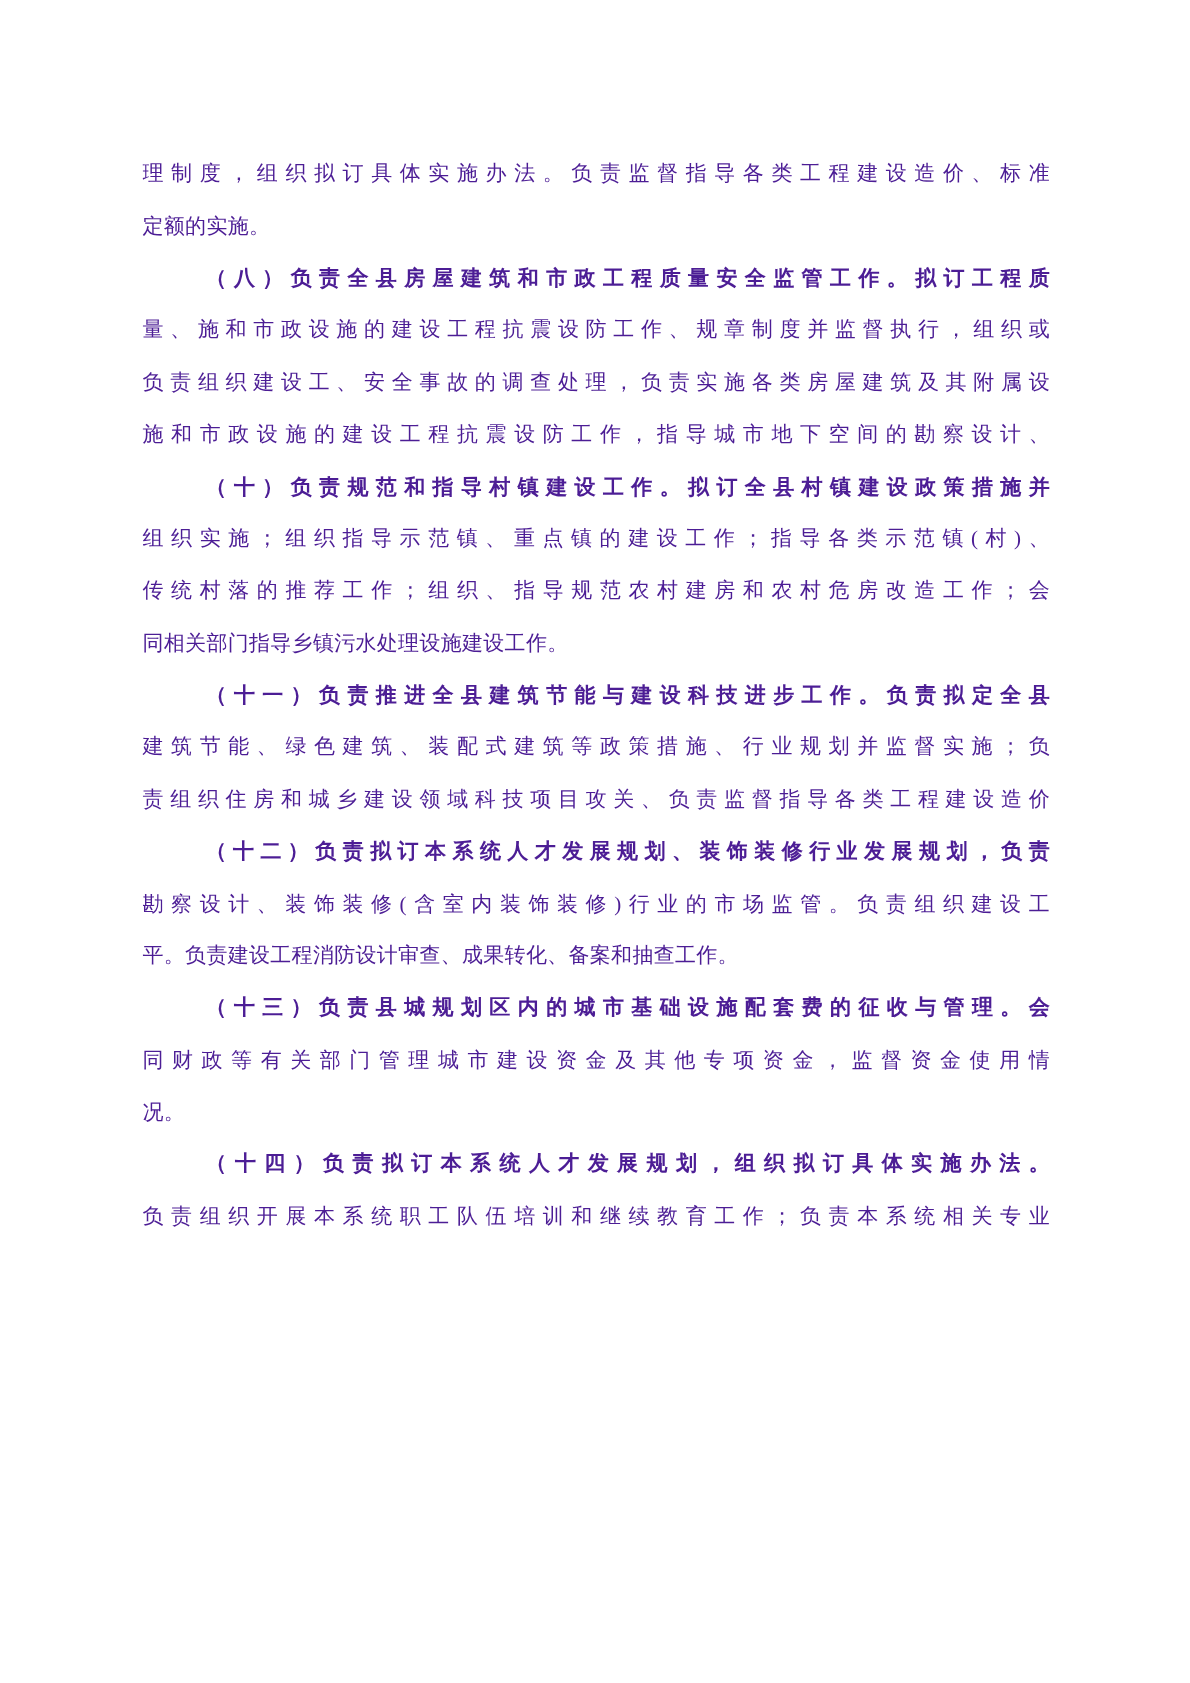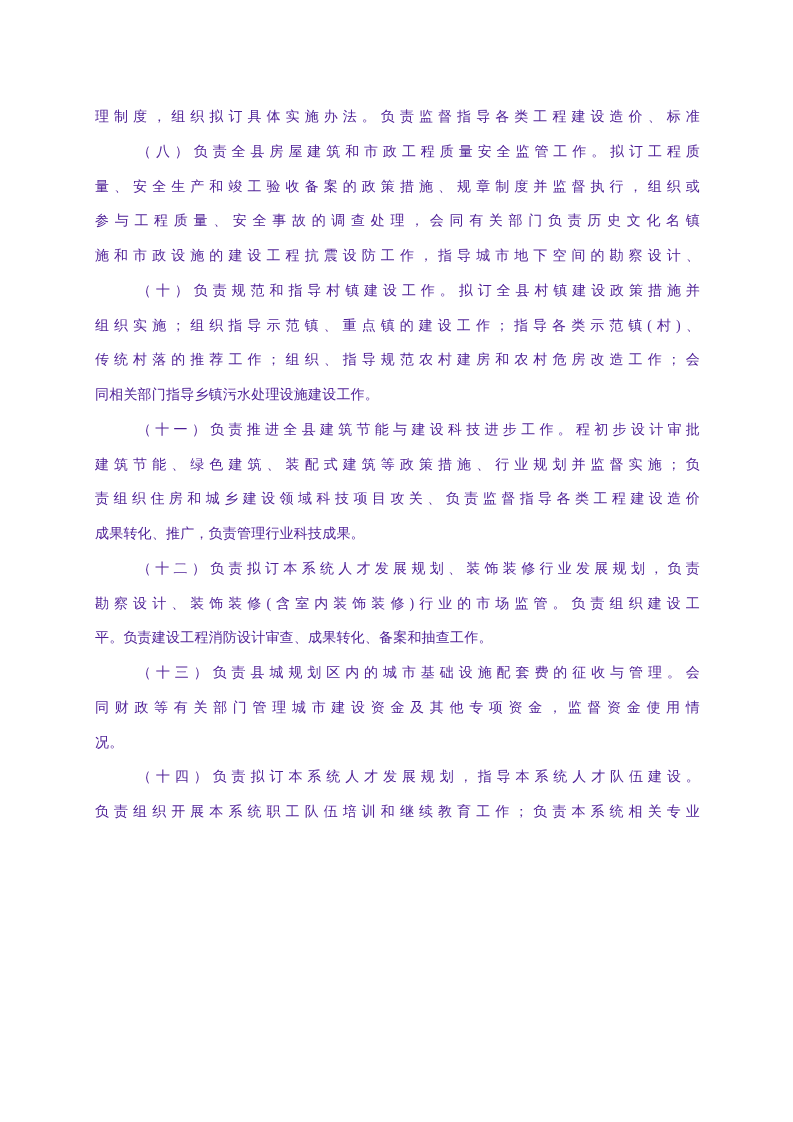--- a/index.html
+++ b/index.html
@@ -31,42 +31,43 @@
     white-space: normal;
     text-align: justify;
     text-align-last: left;
     letter-spacing: 0.2px;
   }
   .line.j {
     text-align-last: justify;
   }
   .line.ind {
     padding-left: 42px;
+    font-weight: bold;
   }
 </style>
 </head>
 <body>
 
 <div class="page">
   <div class="doc">
     <div class="line j">理制度，组织拟订具体实施办法。负责监督指导各类工程建设造价、标准</div>
+    <div class="line">定额的实施。</div>
     <div class="line j ind">（八）负责全县房屋建筑和市政工程质量安全监管工作。拟订工程质</div>
-    <div class="line j">量、安全生产和竣工验收备案的政策措施、规章制度并监督执行，组织或</div>
-    <div class="line j">参与工程质量、安全事故的调查处理，会同有关部门负责历史文化名镇</div>
+    <div class="line j">量、施和市政设施的建设工程抗震设防工作、规章制度并监督执行，组织或</div>
+    <div class="line j">负责组织建设工、安全事故的调查处理，负责实施各类房屋建筑及其附属设</div>
     <div class="line j">施和市政设施的建设工程抗震设防工作，指导城市地下空间的勘察设计、</div>
     <div class="line j ind">（十）负责规范和指导村镇建设工作。拟订全县村镇建设政策措施并</div>
     <div class="line j">组织实施；组织指导示范镇、重点镇的建设工作；指导各类示范镇(村)、</div>
     <div class="line j">传统村落的推荐工作；组织、指导规范农村建房和农村危房改造工作；会</div>
     <div class="line">同相关部门指导乡镇污水处理设施建设工作。</div>
-    <div class="line j ind">（十一）负责推进全县建筑节能与建设科技进步工作。程初步设计审批</div>
+    <div class="line j ind">（十一）负责推进全县建筑节能与建设科技进步工作。负责拟定全县</div>
     <div class="line j">建筑节能、绿色建筑、装配式建筑等政策措施、行业规划并监督实施；负</div>
     <div class="line j">责组织住房和城乡建设领域科技项目攻关、负责监督指导各类工程建设造价</div>
-    <div class="line">成果转化、推广，负责管理行业科技成果。</div>
     <div class="line j ind">（十二）负责拟订本系统人才发展规划、装饰装修行业发展规划，负责</div>
     <div class="line j">勘察设计、装饰装修(含室内装饰装修)行业的市场监管。负责组织建设工</div>
     <div class="line">平。负责建设工程消防设计审查、成果转化、备案和抽查工作。</div>
     <div class="line j ind">（十三）负责县城规划区内的城市基础设施配套费的征收与管理。会</div>
     <div class="line j">同财政等有关部门管理城市建设资金及其他专项资金，监督资金使用情</div>
     <div class="line">况。</div>
-    <div class="line j ind">（十四）负责拟订本系统人才发展规划，指导本系统人才队伍建设。</div>
+    <div class="line j ind">（十四）负责拟订本系统人才发展规划，组织拟订具体实施办法。</div>
     <div class="line j">负责组织开展本系统职工队伍培训和继续教育工作；负责本系统相关专业</div>
   </div>
 </div>
 
 </body></html>

